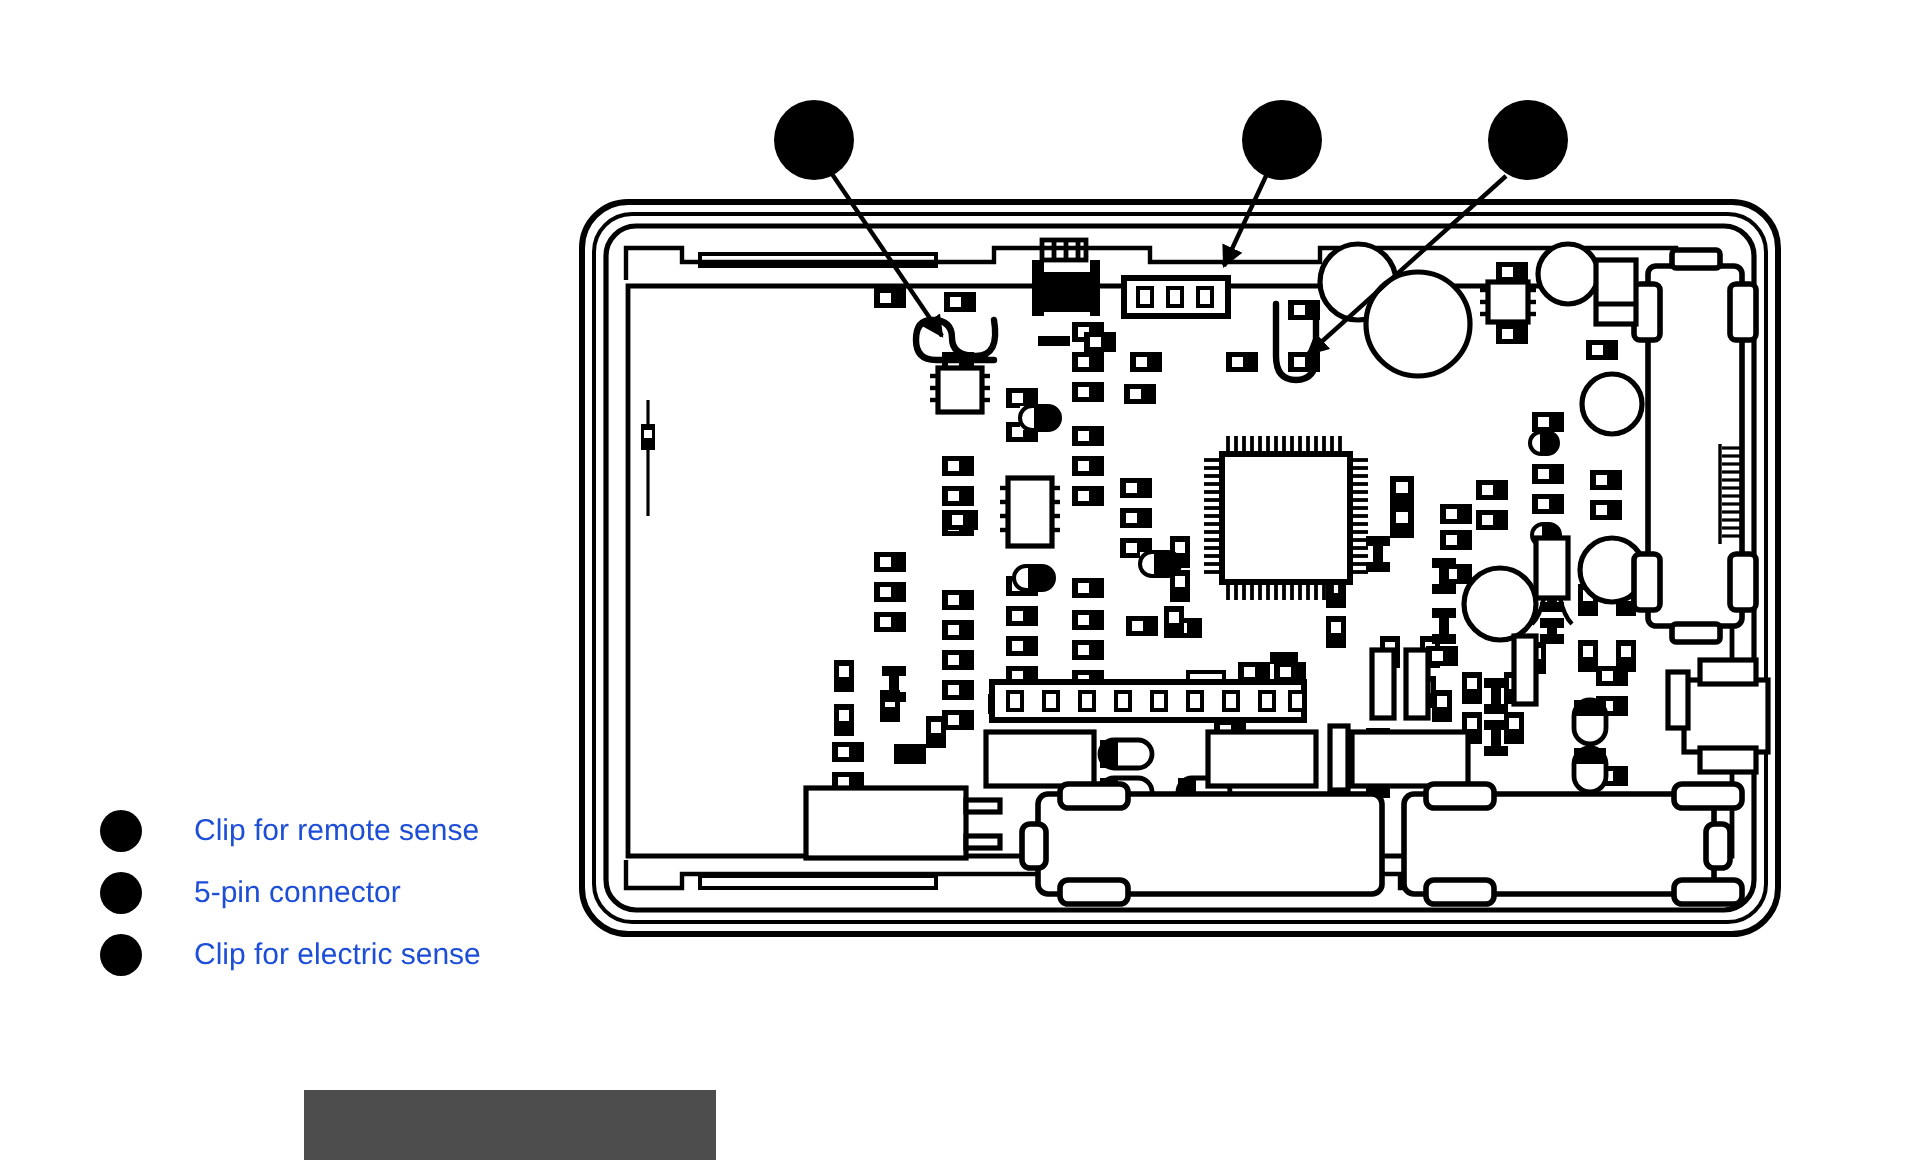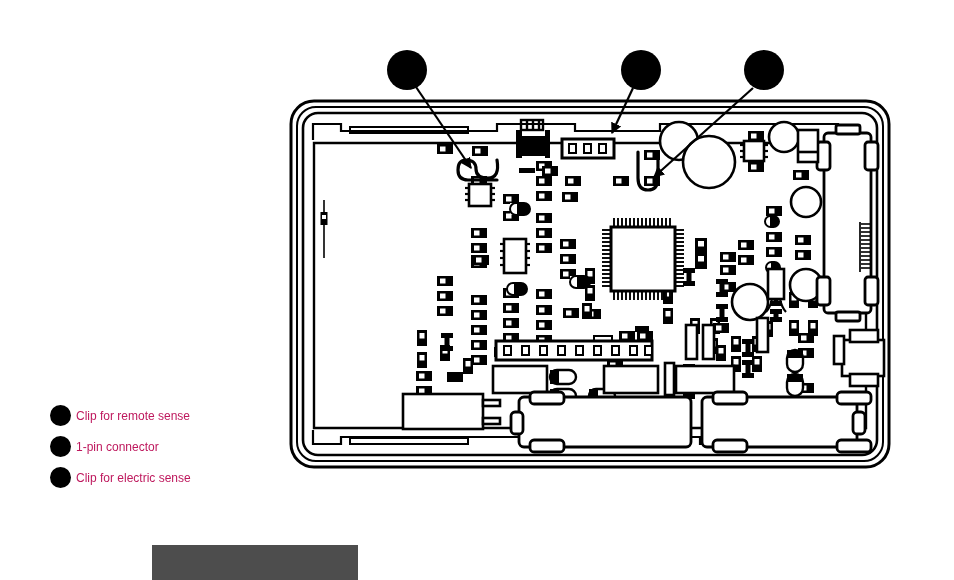--- a/index.html
+++ b/index.html
@@ -12,21 +12,21 @@
   #art{position:absolute;left:0;top:0;}
 
   
   #legend{position:absolute;left:50px;top:400px;width:300px;}
   .legend-row{display:flex;align-items:center;height:31px;}
   .legend-dot{
     width:21px;height:21px;border-radius:50%;
     background:#000000;flex:0 0 auto;
   }
   .legend-label{
-    margin-left:5px;font-size:12px;color:#be185d;
+    margin-left:26px;font-size:15px;color:#1d4ed8;
     line-height:1;white-space:nowrap;
   }
 
   
   #gray-bar{
     position:absolute;left:152px;top:545px;
     width:206px;height:35px;background:#4d4d4d;
   }
 </style>
 </head>
@@ -645,21 +645,21 @@
 
   <div id="legend">
 
     <div class="legend-row">
       <span class="legend-dot"></span>
       <span class="legend-label">Clip for remote sense</span>
     </div>
 
     <div class="legend-row">
       <span class="legend-dot"></span>
-      <span class="legend-label">1-pin connector</span>
+      <span class="legend-label">5-pin connector</span>
     </div>
 
     <div class="legend-row">
       <span class="legend-dot"></span>
       <span class="legend-label">Clip for electric sense</span>
     </div>
 
   </div>
 
   <div id="gray-bar"></div>

